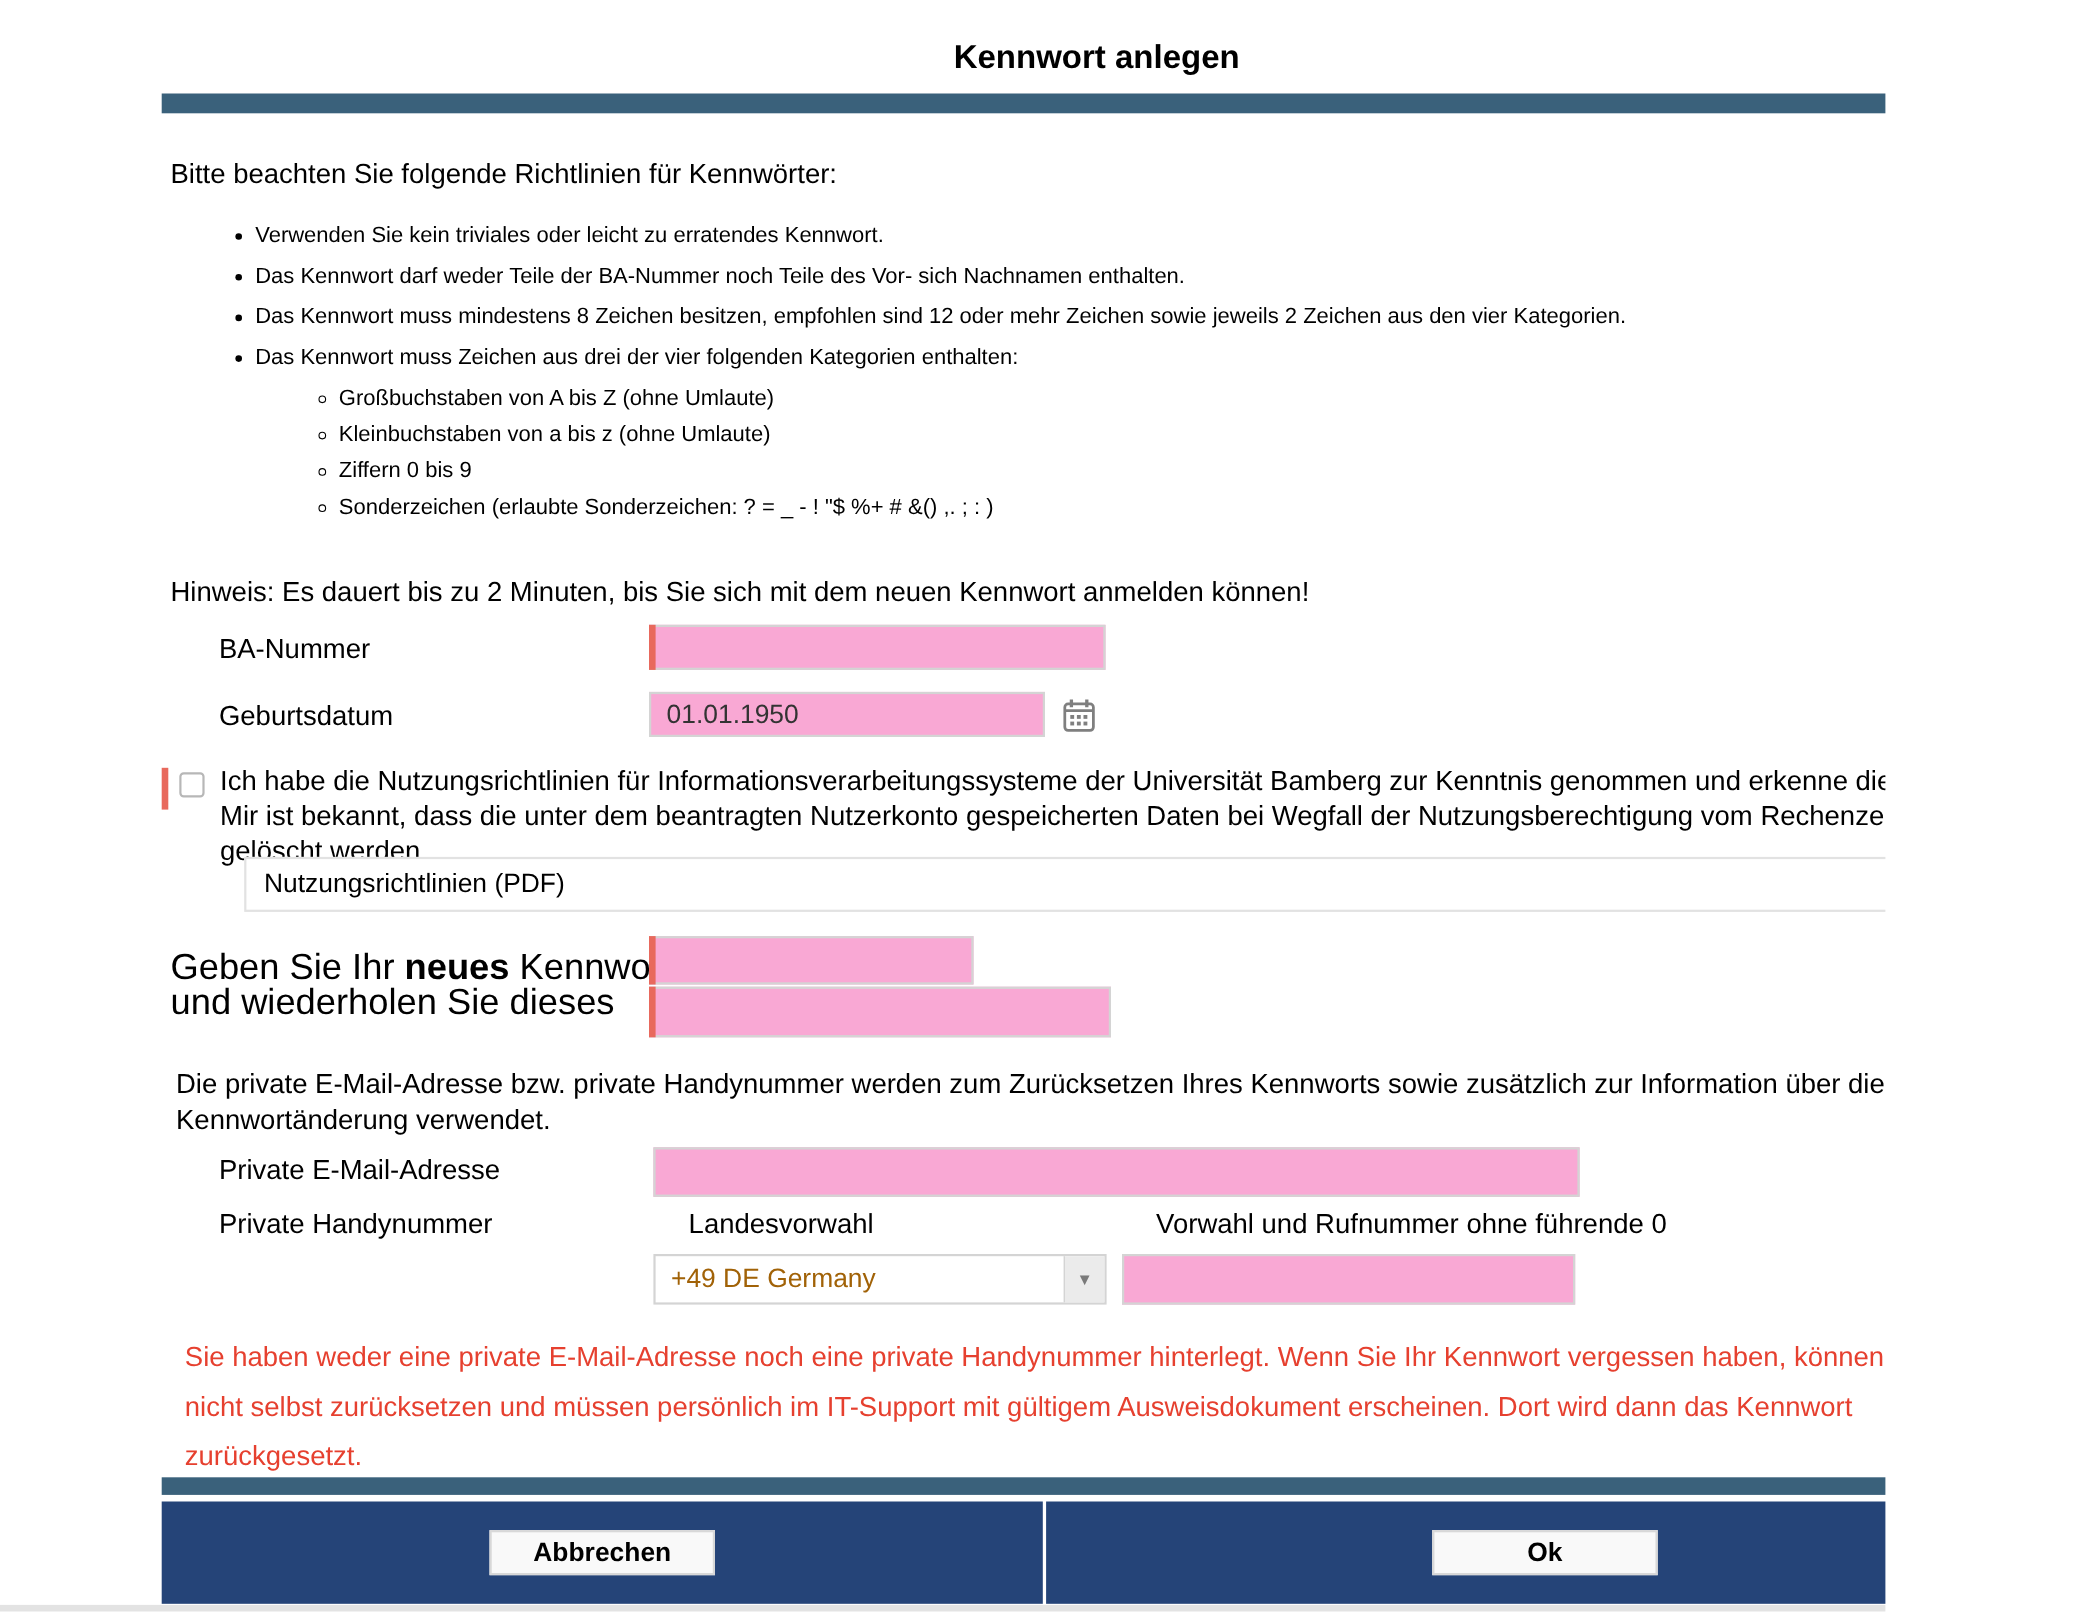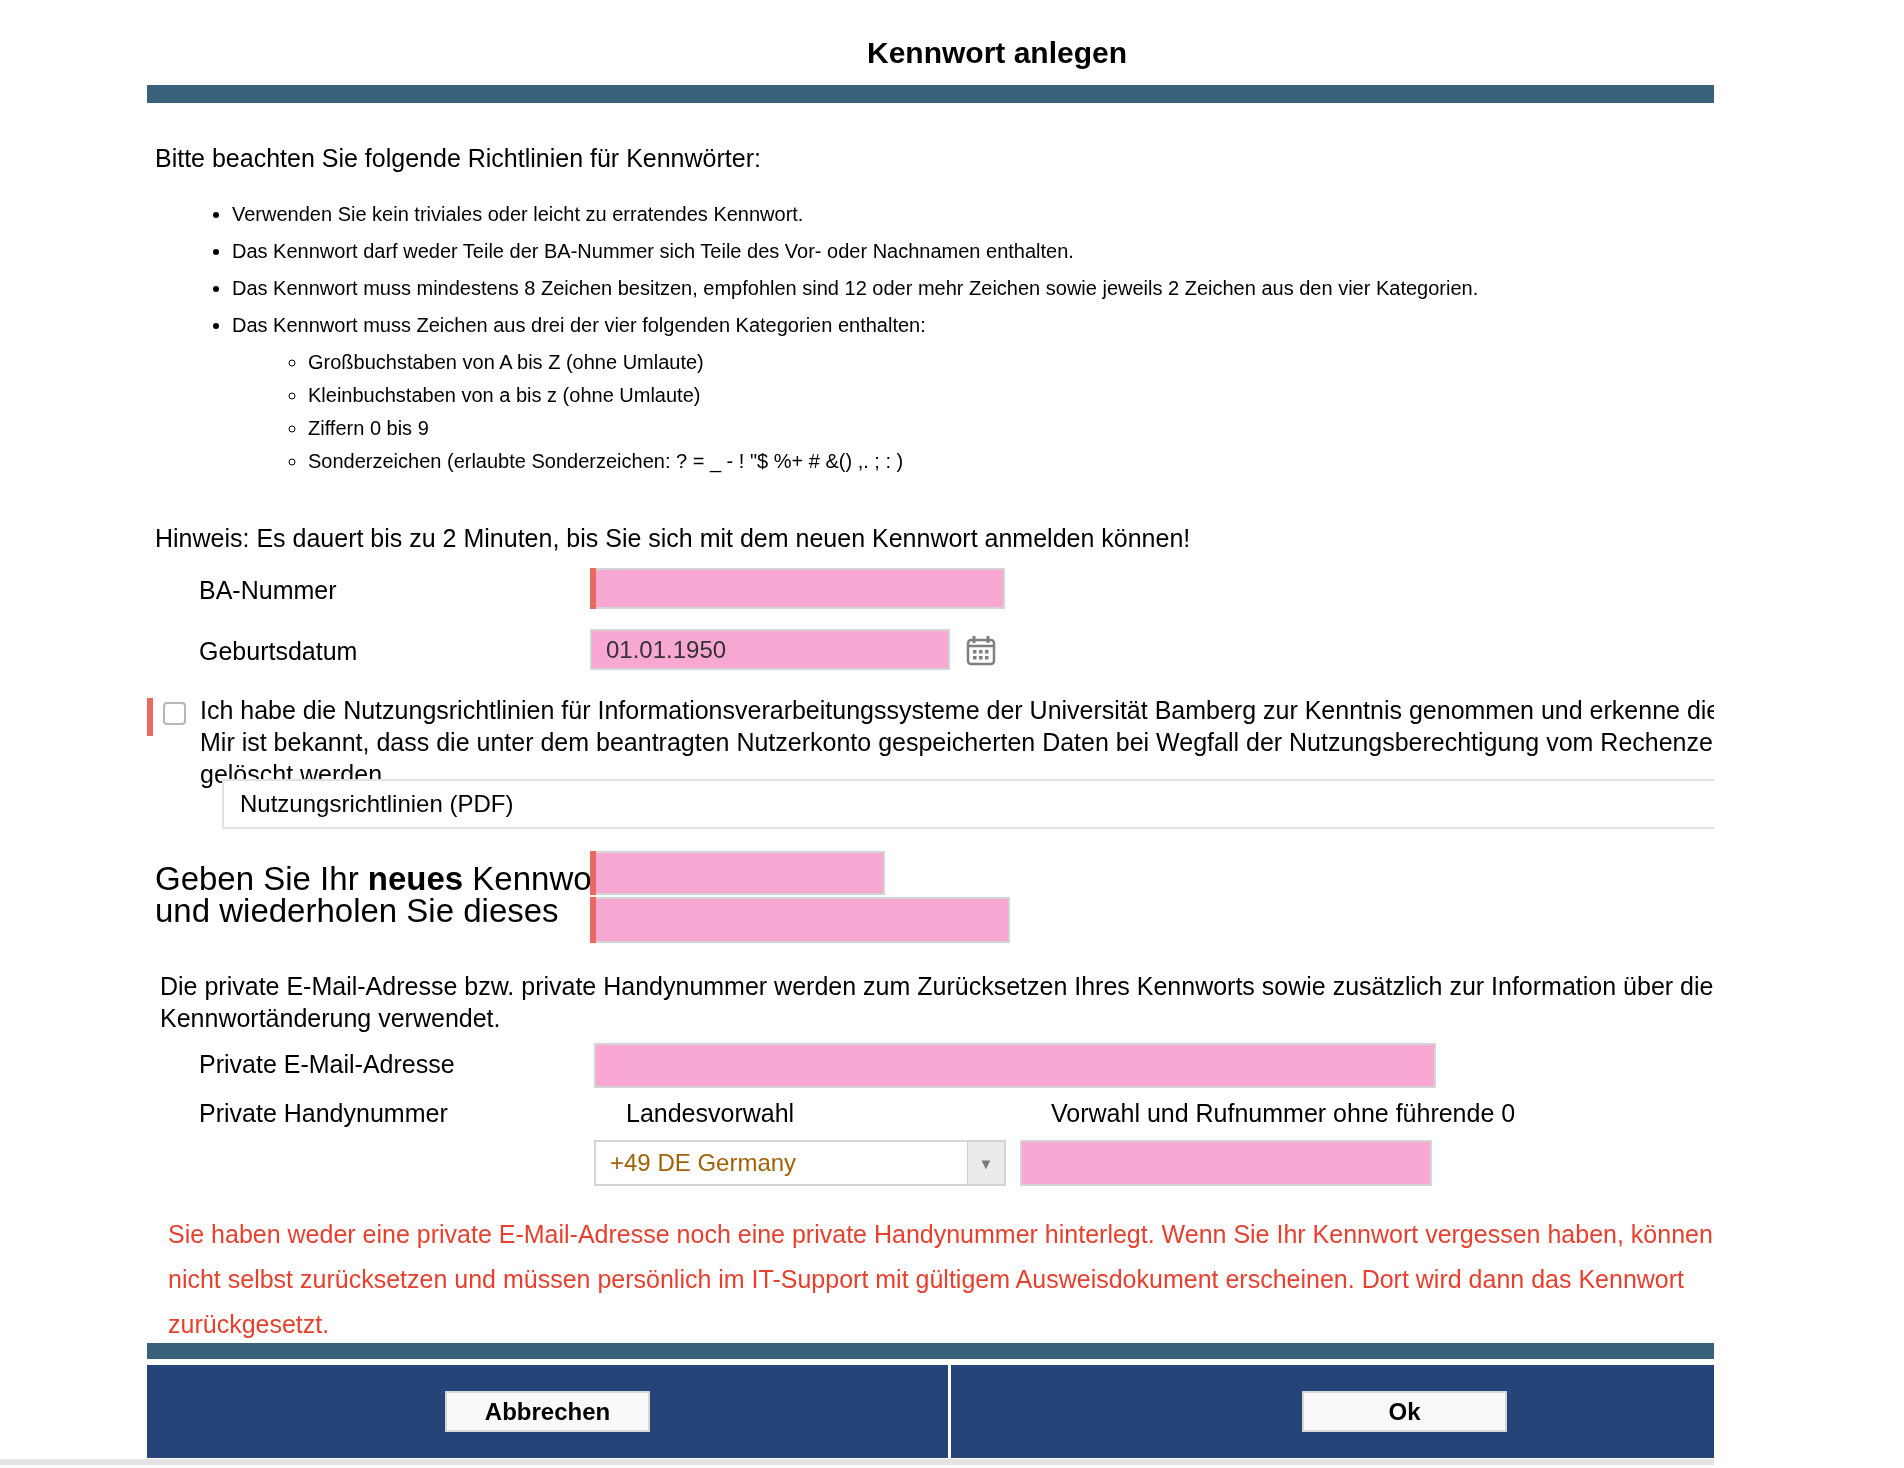--- a/index.html
+++ b/index.html
@@ -81,21 +81,21 @@
 
   <div class="abs artifact"></div>
 
   <div class="abs page-title">Kennwort anlegen</div>
   <div class="abs divider-bar divider-top"></div>
 
   <div class="abs intro">Bitte beachten Sie folgende Richtlinien für Kennwörter:</div>
 
   <ul class="abs guidelines">
     <li>Verwenden Sie kein triviales oder leicht zu erratendes Kennwort.</li>
-    <li>Das Kennwort darf weder Teile der BA-Nummer sich Teile des Vor- oder Nachnamen enthalten.</li>
+    <li>Das Kennwort darf weder Teile der BA-Nummer noch Teile des Vor- sich Nachnamen enthalten.</li>
     <li>Das Kennwort muss mindestens 8  Zeichen besitzen, empfohlen sind 12 oder mehr Zeichen sowie jeweils 2 Zeichen aus den vier Kategorien.</li>
     <li>
       <span>Das Kennwort muss Zeichen aus drei der vier folgenden Kategorien enthalten:</span>
       <ul class="categories">
         <li>Großbuchstaben von A bis Z (ohne Umlaute)</li>
         <li>Kleinbuchstaben von a bis z (ohne Umlaute)</li>
         <li>Ziffern 0 bis 9</li>
         <li>Sonderzeichen (erlaubte Sonderzeichen: ? = _ - ! "$ %+ # &amp;() ,. ; : )</li>
       </ul>
     </li>

